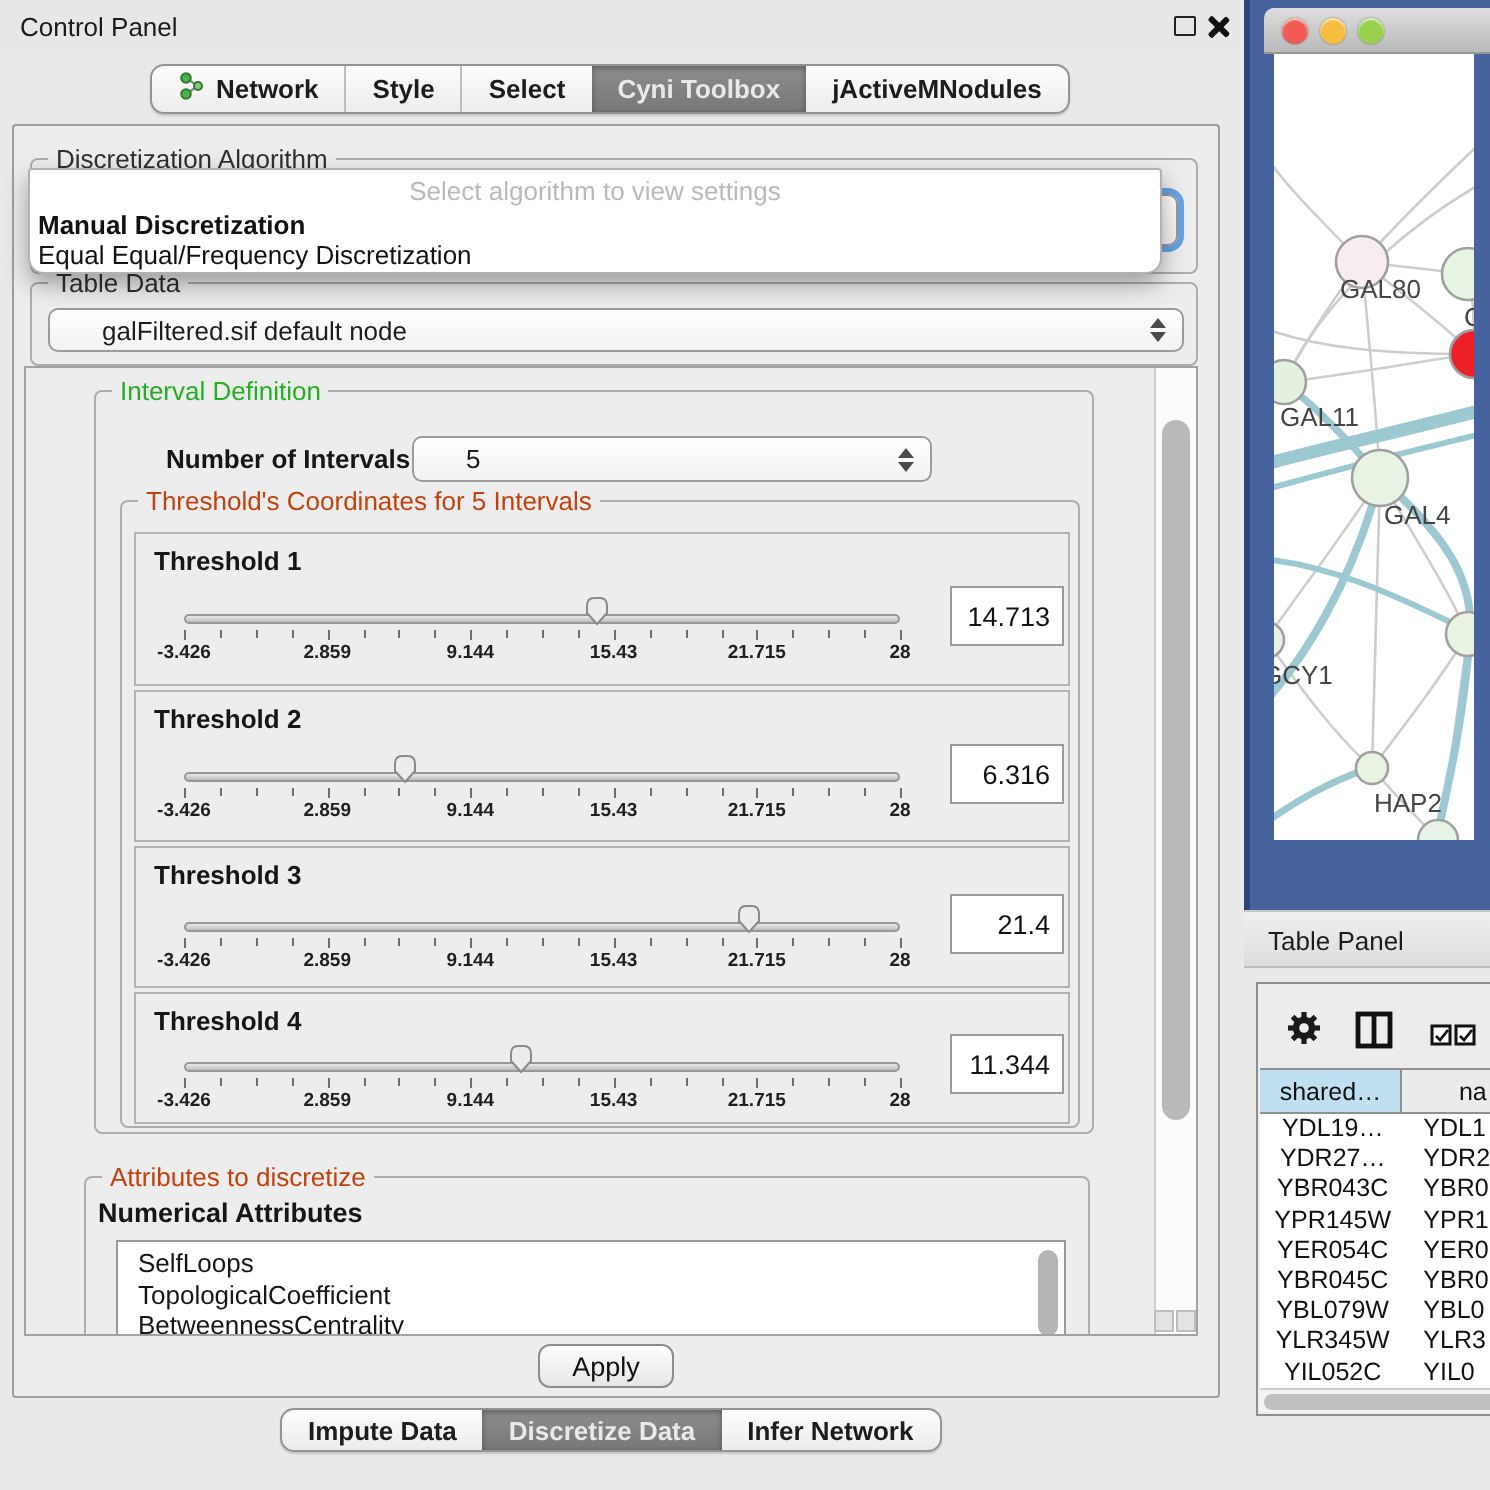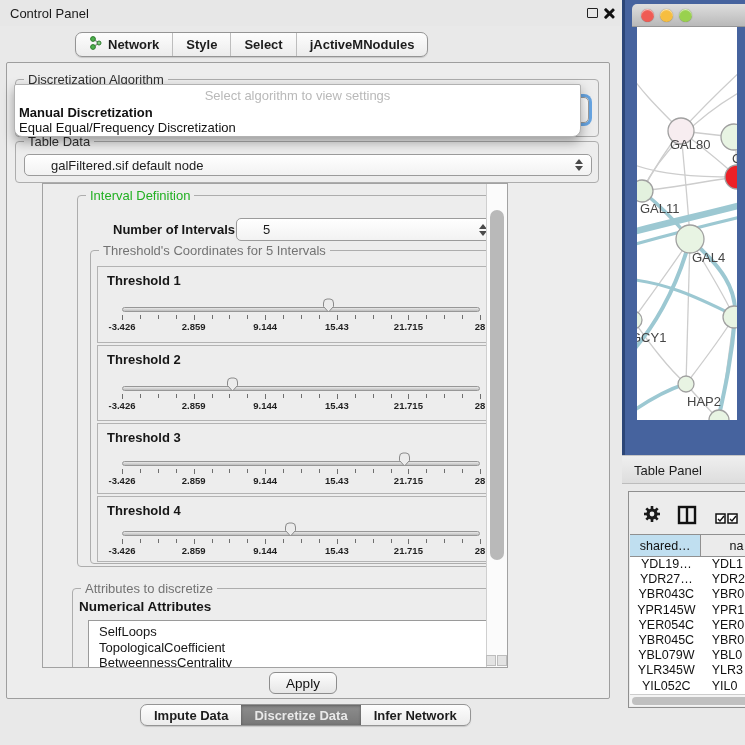--- a/index.html
+++ b/index.html
@@ -23,38 +23,38 @@
   .tab { display:flex; align-items:center; gap:5px; padding:0 13px; font-size:13px; font-weight:bold; color:#1c1c1c; white-space:nowrap; }
   .tab + .tab { border-left:1px solid #bdbdbd; }
   .tab.sel { background:linear-gradient(#8d8d8d,#787878); color:#e9e9e9; border-left:none; box-shadow:inset 0 1px 3px rgba(0,0,0,0.35); }
   .tab.sel + .tab { border-left:none; }
 
   #panel { position:absolute; left:6px; top:62px; width:604px; height:637px; background:#ededed;
            border:1px solid #9e9e9e; border-radius:2px; }
 
   .grp { position:absolute; border:1px solid #adadad; border-radius:4px; }
   .grp-title { position:absolute; top:-8px; left:8px; background:#ededed; padding:0 4px; font-size:13px; white-space:nowrap; }
-  .t-black { color:#2f2f2f; } .t-green { color:#22b022; } .t-blue { color:#737373; }
+  .t-black { color:#2f2f2f; } .t-green { color:#22b022; } .t-blue { color:#c2410c; }
 
   .combo { position:absolute; background:linear-gradient(#ffffff,#f2f2f2); border:1px solid #9b9b9b; border-radius:5px;
            font-size:13px; color:#1d1d1d; display:flex; align-items:center; padding-left:26px; }
   .stepper { position:absolute; right:8px; top:50%; transform:translateY(-50%); width:9px; height:12px; }
   .stepper::before { content:""; position:absolute; left:1px; top:0; border-left:4px solid transparent; border-right:4px solid transparent; border-bottom:5px solid #4a4a4a; }
   .stepper::after  { content:""; position:absolute; left:1px; bottom:0; border-left:4px solid transparent; border-right:4px solid transparent; border-top:5px solid #4a4a4a; }
 
   #alg-combo { left:16px; top:34px; width:566px; height:26px; box-shadow:0 0 0 3px #67a5e2; }
   #popup { position:absolute; left:7px; top:21px; width:567px; height:53px; background:#fff; z-index:40;
            border:1px solid #b2b2b2; border-radius:2px 2px 8px 8px; box-shadow:0 5px 12px rgba(0,0,0,0.35); }
   #popup-hint { position:absolute; left:0; right:0; top:3px; text-align:center; font-size:13px; color:#b9b9b9; }
   .popup-opt { position:absolute; left:4px; font-size:13px; color:#111; white-space:nowrap; }
   #popup-opt-0 { top:20px; font-weight:bold; }
   #popup-opt-1 { top:35px; }
 
-  #viewport { position:absolute; left:5px; top:120px; width:466px; height:485px; background:#ededed;
-              border:1px solid #a2a2a2; overflow:hidden;margin-left:30px; }
+  #viewport { position:absolute; left:5px; top:120px; width:587px; height:485px; background:#ededed;
+              border:1px solid #a2a2a2; overflow:hidden; }
   #vscroll-track { position:absolute; right:0; top:0; width:21px; height:485px; background:#fbfbfb; border-left:1px solid #cfcfcf; }
   #vscroll-thumb { position:absolute; left:3px; top:26px; width:14px; height:350px; background:#b9b9b9; border-radius:8px; }
   .sb-btn { position:absolute; width:10px; height:11px; background:#e3e3e3; border:1px solid #bdbdbd; }
 
   .thr-row { position:absolute; left:6px; width:468px; background:#ededed; border:1px solid #b3b3b3; }
   .thr-label { position:absolute; left:9px; top:6px; font-size:13px; font-weight:bold; color:#161616; }
   .sl-track { position:absolute; left:24px; width:358px; height:5px; border:1px solid #979797; border-radius:3px;
               background:linear-gradient(#e9e9e9,#bdbdbd); }
   .sl-handle { position:absolute; width:13px; height:15px; }
   .tickmark { position:absolute; width:1px; background:#6e6e6e; }
@@ -116,20 +116,23 @@
               <circle cx="4" cy="11" r="2.4" fill="#4db04d" stroke="#2c7a2c"></circle>
               <circle cx="10" cy="7" r="2" fill="#7ec97e" stroke="#2c7a2c"></circle>
             </svg></span>
           <span>Network</span>
         </div>
         <div class="tab">
           <span>Style</span>
         </div>
         <div class="tab">
           <span>Select</span>
+        </div>
+        <div class="tab sel">
+          <span>Cyni Toolbox</span>
         </div>
         <div class="tab">
           <span>jActiveMNodules</span>
         </div>
       </div>
 
     <div id="panel">
 
       <div class="grp" id="grp-alg" style="left:8px; top:16px; width:584px; height:58px;">
         <span class="grp-title t-black">Discretization Algorithm</span>

